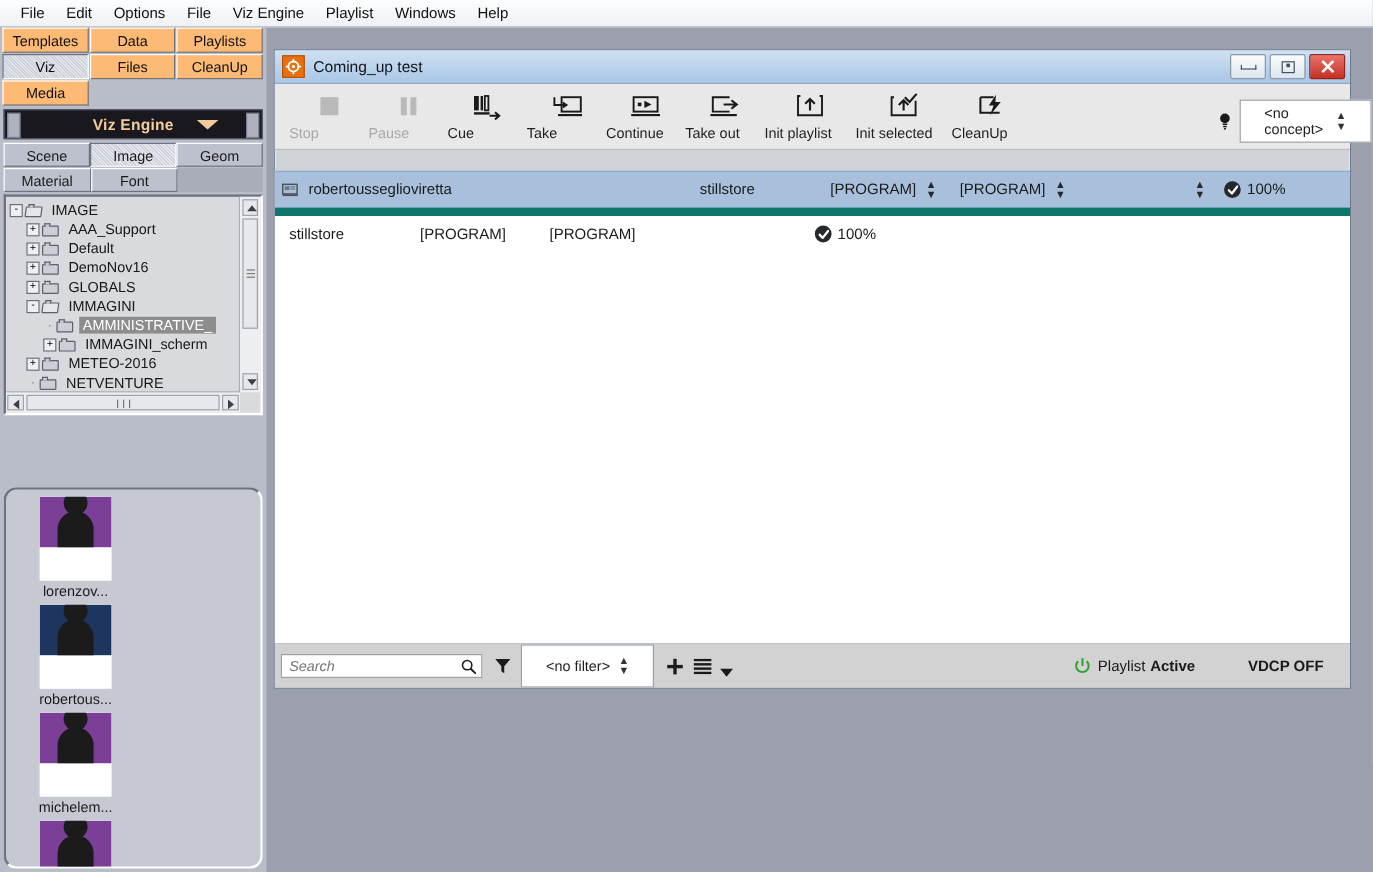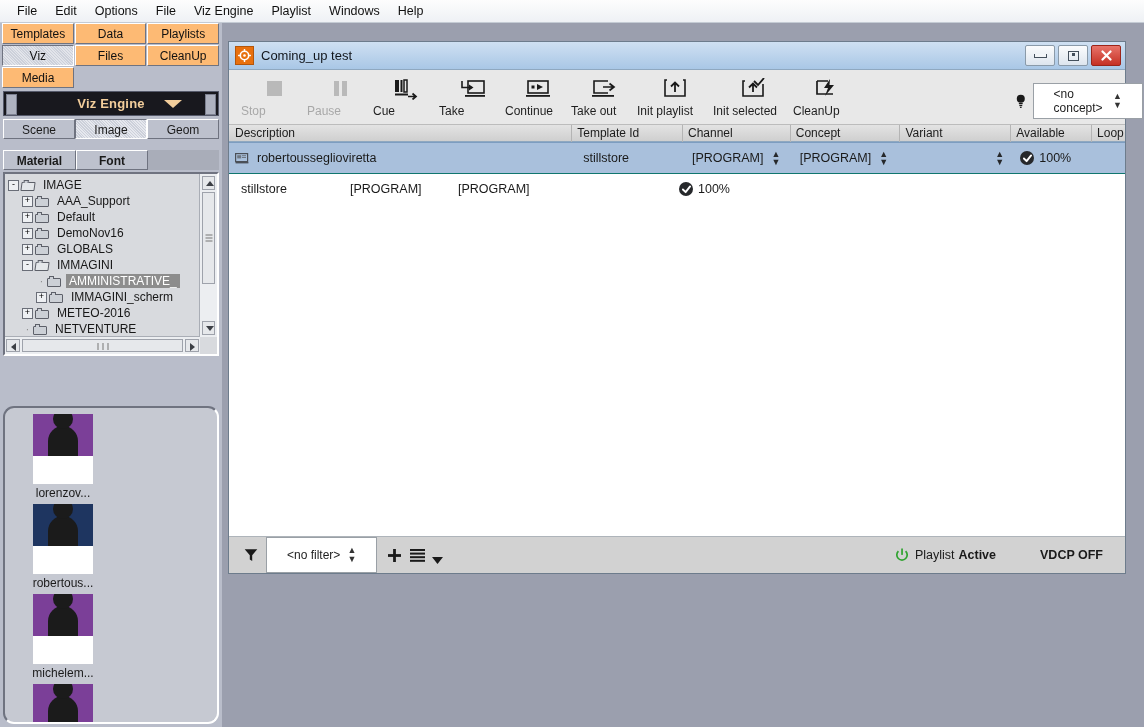--- a/index.html
+++ b/index.html
@@ -196,21 +196,21 @@
     display:flex;align-items:center;font-size:12px;color:#1c1c1c;
     border-bottom:1px solid #8fa8c0;box-sizing:border-box;
   }
   .hcell{border-left:1px solid #b4b4b4;padding-left:5px;box-sizing:border-box;height:17px;line-height:16px;overflow:hidden;white-space:nowrap;}
   .hcell:first-child{border-left:none;padding-left:6px;}
   #listbody{
     position:absolute;left:0;right:0;top:100px;bottom:36px;background:#fff;
     border-bottom:1px solid #aeb4ba;overflow:hidden;
   }
   .row{height:30px;display:flex;align-items:center;font-size:12.5px;color:#1a1a1a;cursor:default;}
-  .row.sel{background:#a9c0dc;border-top:1px solid #7d9dc0;border-bottom:1px solid #0f766e;}
+  .row.sel{background:#a9c0dc;border-top:1px solid #7d9dc0;border-bottom:7px solid #0f766e;}
   .cell{padding-left:6px;box-sizing:border-box;display:flex;align-items:center;height:100%;overflow:hidden;white-space:nowrap;}
   .spin{font-size:9px;line-height:8px;margin-left:8px;color:#26282b;}
   .spin b{display:block;}
   .chk{
     width:14px;height:14px;border-radius:50%;background:#26282b;
     display:inline-flex;align-items:center;justify-content:center;margin-right:5px;flex:0 0 auto;
   }
   .chk svg{display:block;}
 
   #statusbar{
@@ -268,21 +268,21 @@
     <div class="vtxt">Viz Engine</div>
     <div class="caret"></div>
     <div class="rgrip"></div>
   </div>
 
   <div class="subtabrow">
     <div class="subtab">Scene</div>
     <div class="subtab active">Image</div>
     <div class="subtab">Geom</div>
   </div>
-  <div class="subtabrow" style="margin-top:11px;font-weight:bold;">
+  <div class="subtabrow" style="margin-top:1px;">
     <div class="subtab">Material</div>
     <div class="subtab">Font</div>
     <div class="subtab fill"></div>
   </div>
 
   <div id="treewrap">
     <div id="tree">
         <div class="tnode" style="padding-left: 0px;">
           <div class="tbox">-</div>
           <div class="folder open">
@@ -562,29 +562,20 @@
       <div class="combo" style="min-width:98px;">
         <span>&lt;no concept&gt;</span>
         <span class="sp">
             <b>▲</b>
             <b>▼</b>
           </span>
       </div>
     </div>
   </div>
 
-  <div id="listhdr">
-    <div class="hcell" style="width:343px;">Description</div>
-    <div class="hcell" style="width:111px;">Template Id</div>
-    <div class="hcell" style="width:108px;">Channel</div>
-    <div class="hcell" style="width:110px;">Concept</div>
-    <div class="hcell" style="width:111px;">Variant</div>
-    <div class="hcell" style="width:81px;">Available</div>
-    <div class="hcell" style="width:34px;">Loop</div>
-  </div>
 
   <div id="listbody">
       <div class="row sel">
         <div class="cell" style="width: 343px;">
           <span style="width: 22px; display: inline-flex; align-items: center; flex: 0 0 auto;">
             <svg width="14" height="12" viewBox="0 0 14 12">
               <rect x="0.6" y="1.6" width="12" height="8" fill="none" stroke="#4a4f57" stroke-width="1.2"></rect>
               <rect x="2.2" y="3.2" width="4" height="3.2" fill="#6e7782"></rect>
               <rect x="7" y="3.2" width="4" height="1" fill="#6e7782"></rect>
               <rect x="7" y="5" width="4" height="1" fill="#6e7782"></rect>
@@ -642,20 +633,27 @@
               <path d="M1 5 L4 8 L9 1.6" stroke="#fff" stroke-width="2.1" fill="none" stroke-linecap="round" stroke-linejoin="round"></path>
             </svg>
           </span>
           <span>100%</span>
         </div>
         <div class="cell" style="width: 34px;"></div>
       </div>
     </div>
 
   <div id="statusbar">
+    <div id="searchbox">
+      <input type="text" placeholder="Search" style="">
+      <svg class="sbicon" width="13" height="13" viewBox="0 0 13 13">
+        <circle cx="5.3" cy="5.3" r="3.9" fill="none" stroke="#1a1a1a" stroke-width="1.3"></circle>
+        <path d="M8.3 8.3 L12 12" stroke="#1a1a1a" stroke-width="1.5" stroke-linecap="round"></path>
+      </svg>
+    </div>
 
     <div class="tool-s">
       <svg width="14" height="14" viewBox="0 0 14 14">
         <path d="M0.7 1.2 L13.3 1.2 L8.2 7.2 L8.2 13 L5.8 11.4 L5.8 7.2 Z" fill="#1a1a1a"></path>
       </svg>
     </div>
 
     <div class="combo" style="margin-left:8px;min-width:86px;">
       <span>&lt;no filter&gt;</span>
       <span class="sp">

